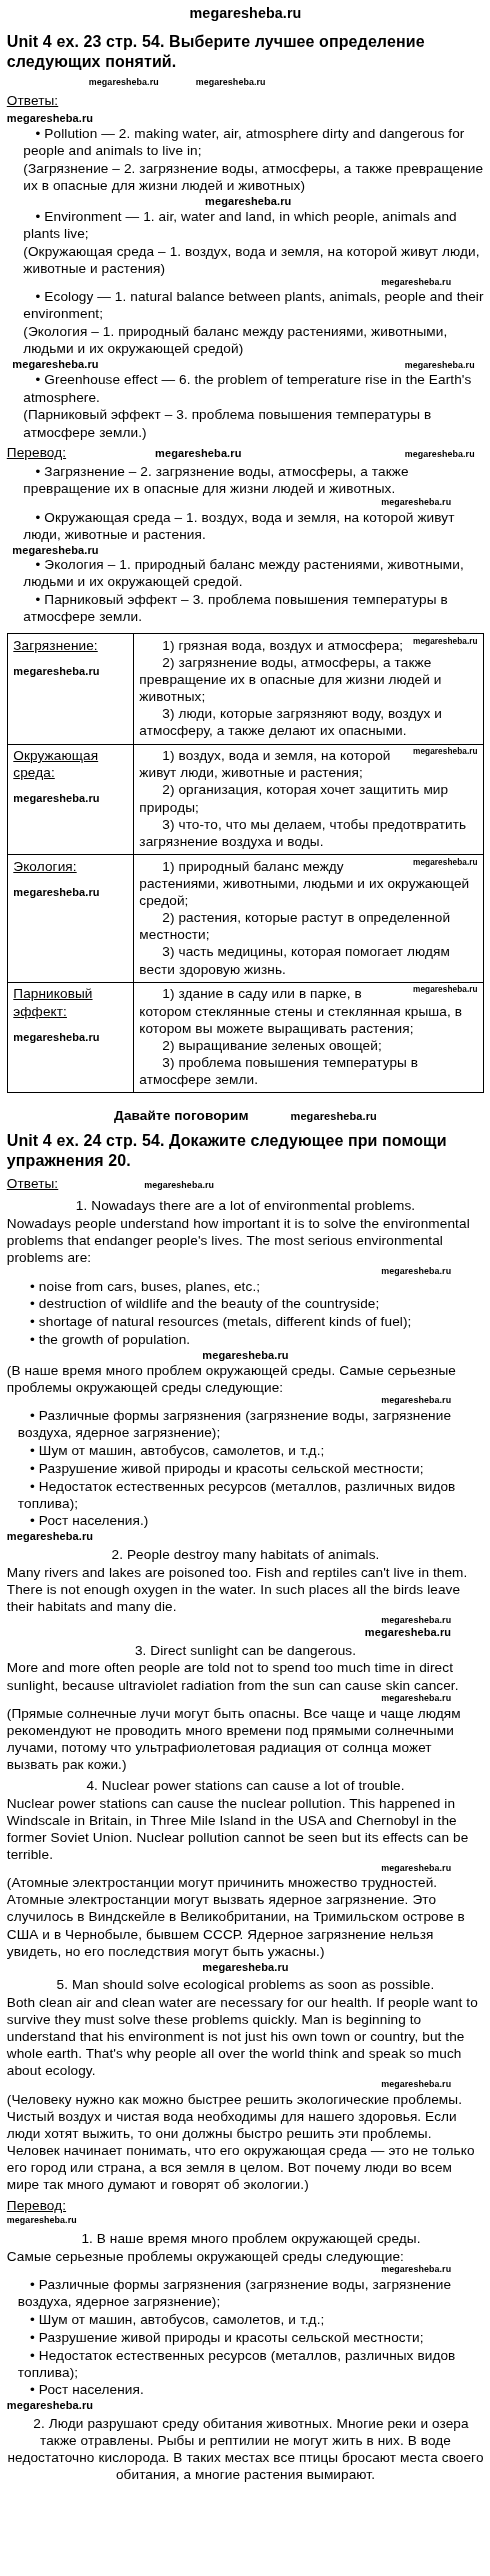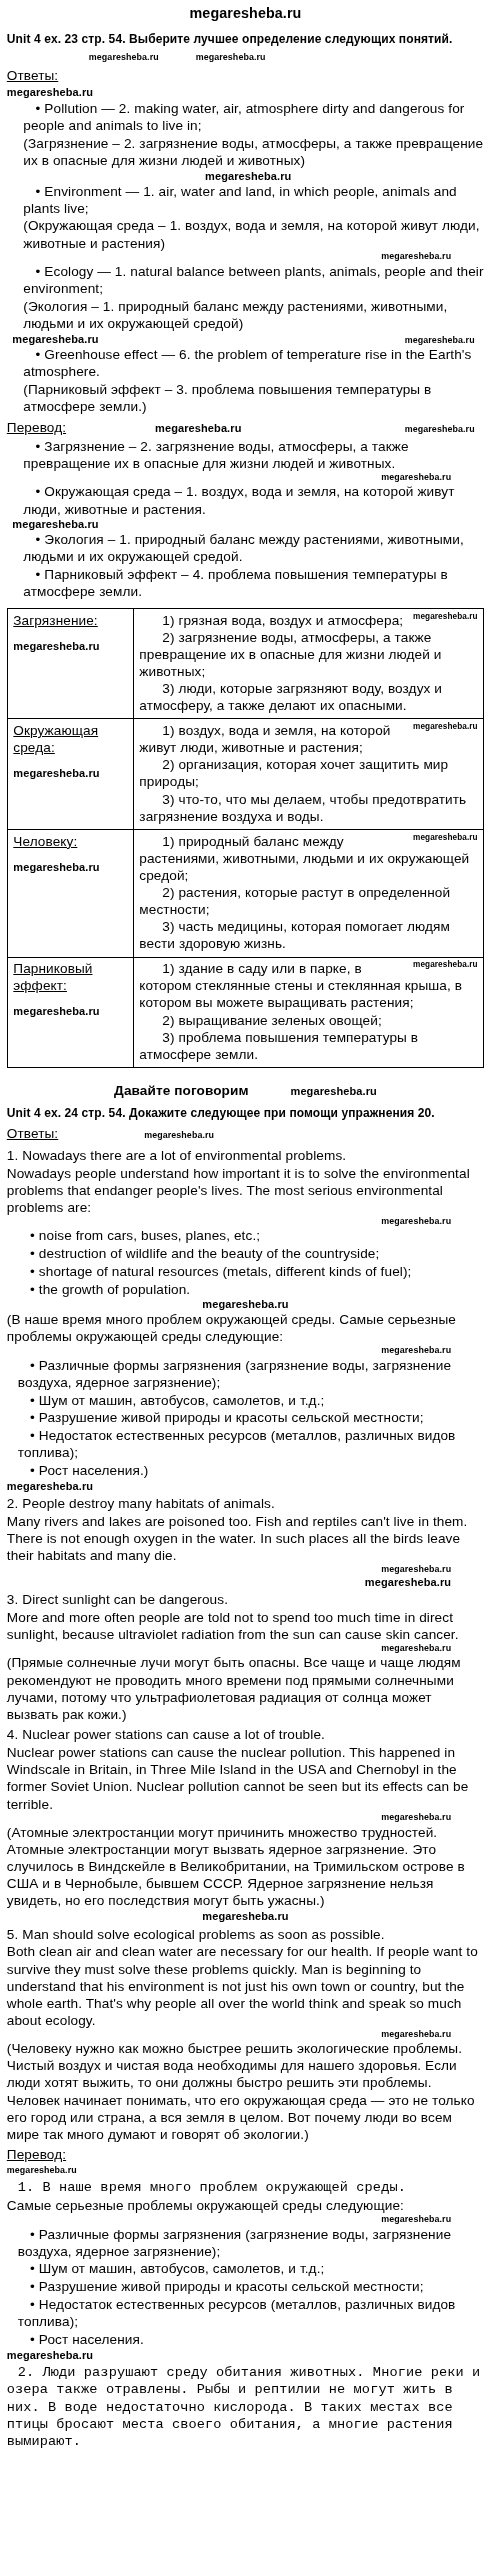--- a/index.html
+++ b/index.html
@@ -8,29 +8,29 @@
     width: 491px;
     font-family: "Liberation Sans", sans-serif;
     font-size: 13.6px;
     line-height: 1.26;
     letter-spacing: 0.1px;
     color: #000;
   }
   .page { width: 491px; min-height: 2576px; padding: 2.7px 6.8px 8.2px 6.8px; display: flex; flex-direction: column; }
   p { margin: 0; }
   .site-header { text-align: center; font-weight: bold; font-size: 14.3px; margin: 1.4px 0 5.5px; }
-  .ex-title { font-weight: bold; font-size: 12px; margin: 4.1px 0 1.4px; }
+  .ex-title { font-weight: bold; font-size: 16px; margin: 4.1px 0 1.4px; }
   .label { margin: 2.7px 0 1.4px; }
   .u { text-decoration: underline; }
   .answers23 { padding-left: 5.5px; }
   .li { padding-left: 11px; text-indent: 12.3px; margin: 0.7px 0; }
   .ru { padding-left: 11px; margin: 0.7px 0; }
   .p0 { margin: 0.7px 0; }
-  .num-p { margin-top: 3.4px; }
-  .ti { text-indent: 11px; font-family: Liberation Mono, monospace; }
+  .num-p { margin-top: 3.4px; text-align: center; }
+  .ti { text-indent: 11px; }
   .wm { font-weight: bold; }
   .wm-sm { font-size: 8.9px; }
   .wm-md { font-size: 11px; }
   .wm-line { line-height: 1.1; margin: 0.7px 0; }
   .wm-center { text-align: center; }
   .wm-right { text-align: right; padding-right: 33px; }
   .wm-indent { padding-left: 82px; }
   .row-split { display: flex; align-items: baseline; }
   .row-split .mid { margin-left: 89px; }
   .row-split .end { margin-left: auto; margin-right: 9.5px; }
@@ -90,21 +90,21 @@
     <span class="wm wm-md mid">megaresheba.ru</span>
     <span class="wm wm-sm end">megaresheba.ru</span>
   </div>
 
   <div class="answers23">
     <p class="li">• Загрязнение – 2. загрязнение воды, атмосферы, а также превращение их в опасные для жизни людей и животных.</p>
     <div class="wm wm-sm wm-line wm-right">megaresheba.ru</div>
     <p class="li">• Окружающая среда – 1. воздух, вода и земля, на которой живут люди, животные и растения.</p>
     <div class="wm wm-md wm-line">megaresheba.ru</div>
     <p class="li">• Экология – 1. природный баланс между растениями, животными, людьми и их окружающей средой.</p>
-    <p class="li">• Парниковый эффект – 4. проблема повышения температуры в атмосфере земли.</p>
+    <p class="li">• Парниковый эффект – 3. проблема повышения температуры в атмосфере земли.</p>
   </div>
 
   <table class="defs">
     <tbody>
         <tr>
       <td class="term">
         <span class="u">Загрязнение:</span>
         <span class="term-wm">megaresheba.ru</span>
       </td>
       <td>
@@ -121,21 +121,21 @@
       </td>
       <td>
         <span class="cell-wm">megaresheba.ru</span>
         <p class="opt">1) воздух, вода и земля, на которой живут люди, животные и растения;</p>
         <p class="opt">2) организация, которая хочет защитить мир природы;</p>
         <p class="opt">3) что-то, что мы делаем, чтобы предотвратить загрязнение воздуха и воды.</p>
       </td>
     </tr>
     <tr>
       <td class="term">
-        <span class="u">Человеку:</span>
+        <span class="u">Экология:</span>
         <span class="term-wm">megaresheba.ru</span>
       </td>
       <td>
         <span class="cell-wm">megaresheba.ru</span>
         <p class="opt">1) природный баланс между растениями, животными, людьми и их окружающей средой;</p>
         <p class="opt">2) растения, которые растут в определенной местности;</p>
         <p class="opt">3) часть медицины, которая помогает людям вести здоровую жизнь.</p>
       </td>
     </tr>
     <tr>

